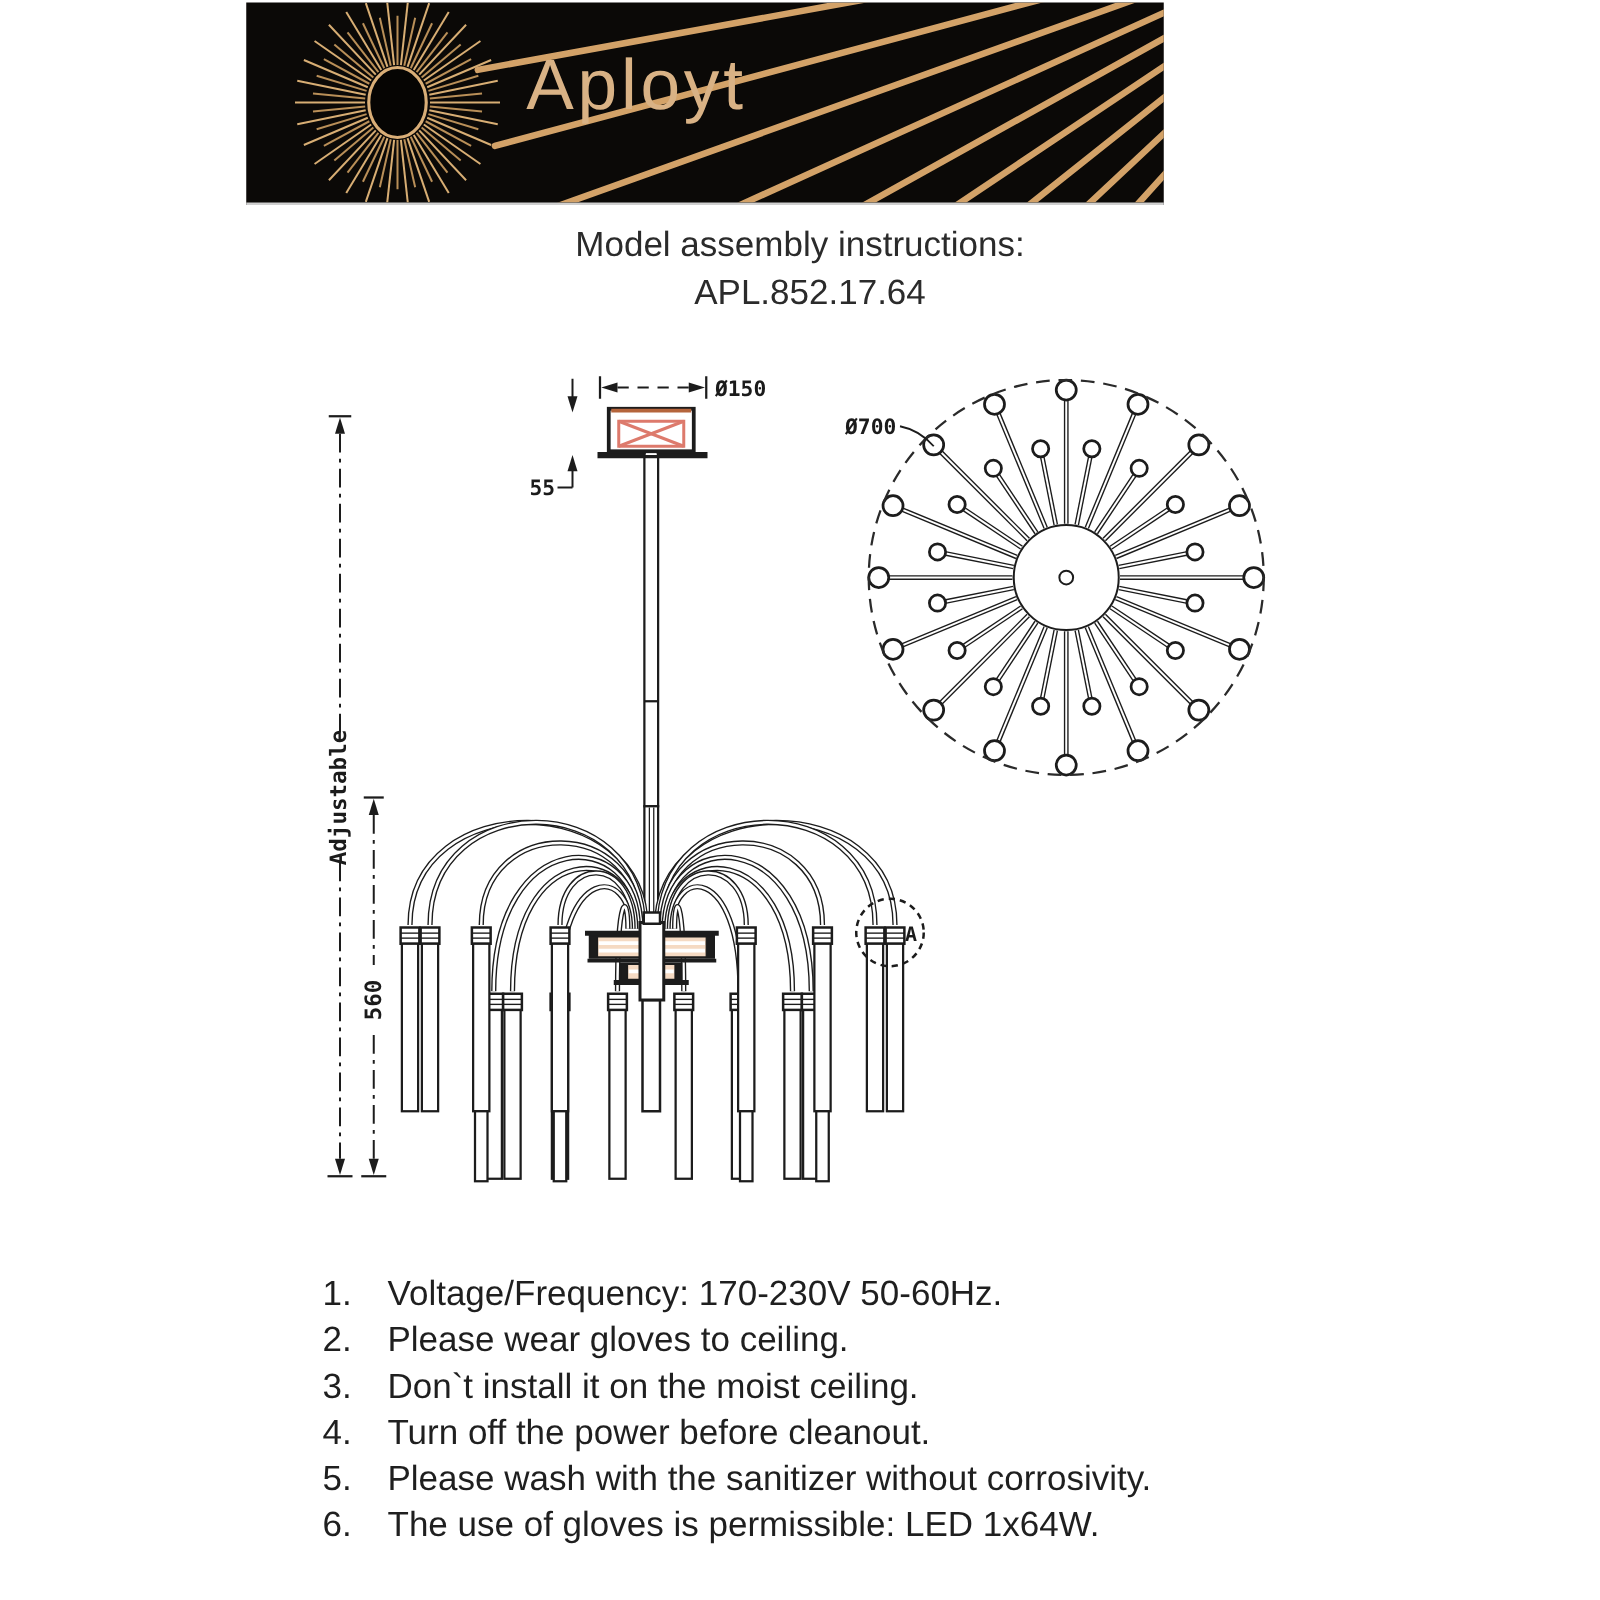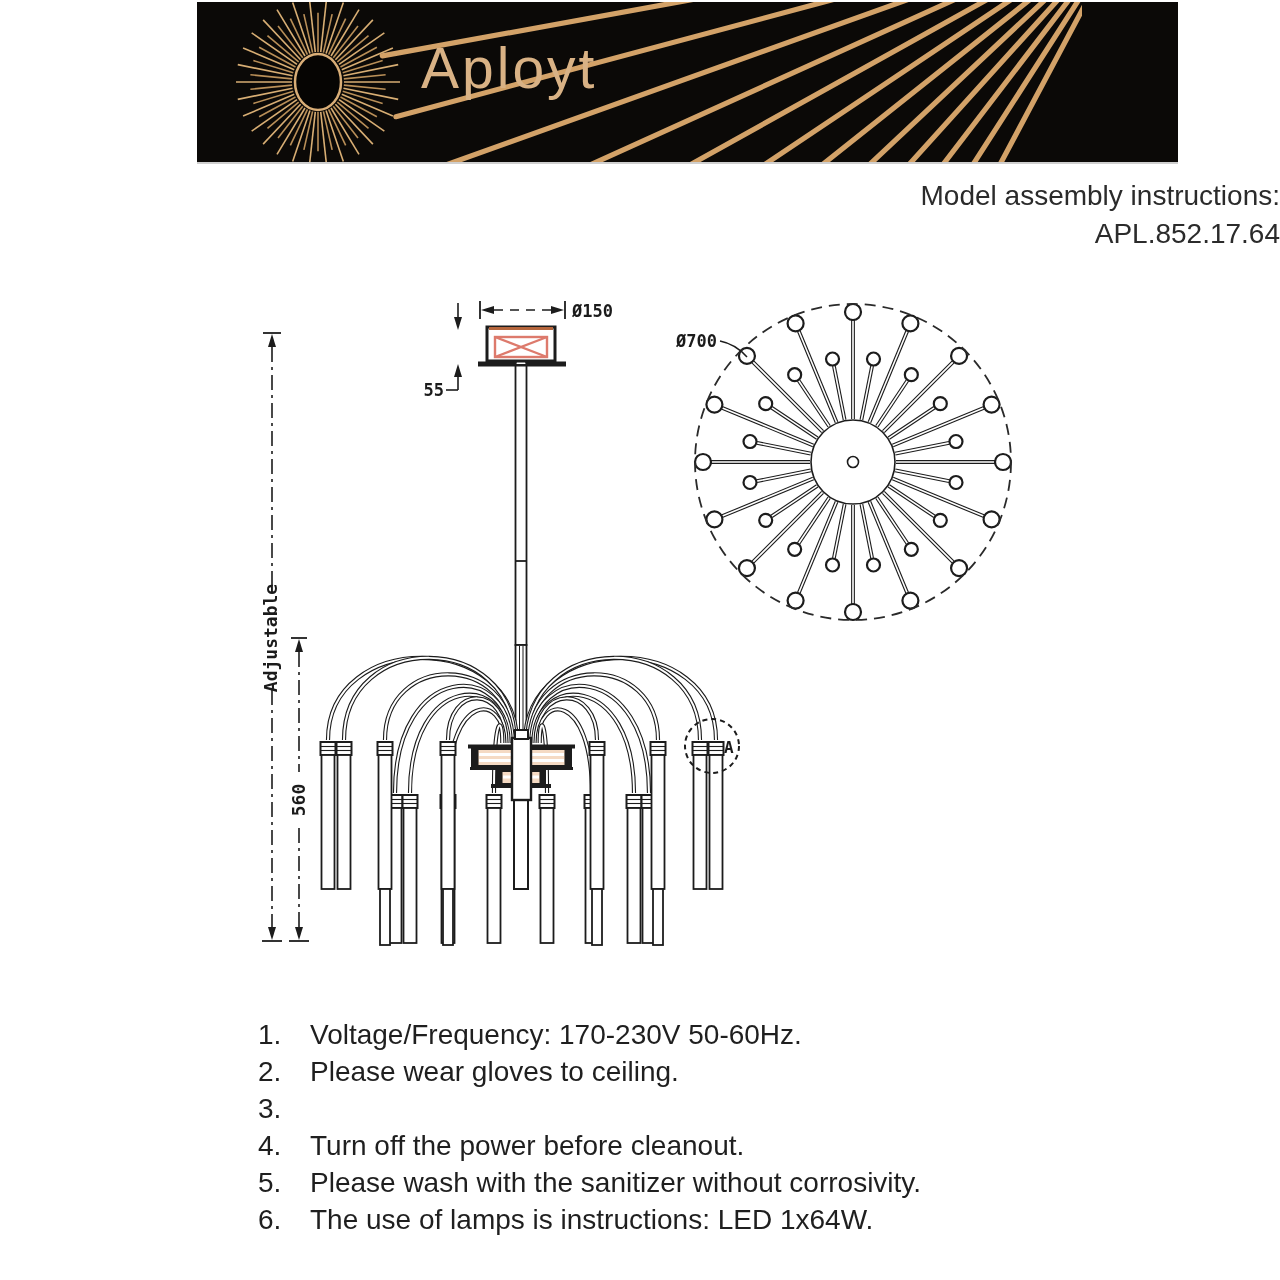--- a/index.html
+++ b/index.html
@@ -1,25 +1,25 @@
 <!DOCTYPE html>
 <html><head>
 <meta charset="utf-8">
 <style>
   html,body{margin:0;padding:0;}
   body{width:1280px;height:1280px;background:#ffffff;position:relative;overflow:hidden;
        font-family:"Liberation Sans",sans-serif;}
   
-  .banner{position:absolute;left:197px;top:2px;width:981px;height:160px;background:#0b0907;
+  .banner{position:absolute;left:197px;top:2px;width:734px;height:160px;background:#0b0907;
           border-bottom:2px solid #cfcfcf;overflow:hidden;}
   .banner svg{position:absolute;left:0;top:0;}
   .brand{position:absolute;left:224px;top:38px;font-size:57px;font-weight:300;
          letter-spacing:3px;color:#d9b285;line-height:1;}
   
-  .titleblock{position:absolute;left:0;top:180px;width:1280px;text-align:right;color:#2b2b2b;}
+  .titleblock{position:absolute;left:0;top:180px;width:1280px;text-align:center;color:#2b2b2b;}
   .titleblock .t1{font-size:28px;margin:0;}
   .titleblock .t2{font-size:28px;margin:6px 0 0 16px;}
   
   #drawing{position:absolute;left:0;top:0;width:1280px;height:1280px;}
   .dimtext{font-family:"DejaVu Sans Mono",monospace;font-weight:bold;font-size:17px;fill:#1b1b1b;}
   .dimtext-lg{font-family:"DejaVu Sans Mono",monospace;font-weight:bold;font-size:18px;fill:#1b1b1b;}
   .detail-a{font-family:"DejaVu Sans Mono",monospace;font-weight:bold;font-size:16px;fill:#1b1b1b;}
   
   .instructions{position:absolute;left:258px;top:1019px;width:840px;color:#1f1f1f;}
   .ins-row{display:flex;align-items:baseline;height:37px;font-size:28px;}
@@ -397,26 +397,27 @@
     <div class="ins-row">
       <span class="ins-num">1.</span>
       <span class="ins-text">Voltage/Frequency: 170-230V 50-60Hz.</span>
     </div>
     <div class="ins-row">
       <span class="ins-num">2.</span>
       <span class="ins-text">Please wear gloves to ceiling.</span>
     </div>
     <div class="ins-row">
       <span class="ins-num">3.</span>
+      <span class="ins-text">Don`t install it on the moist ceiling.</span>
     </div>
     <div class="ins-row">
       <span class="ins-num">4.</span>
       <span class="ins-text">Turn off the power before cleanout.</span>
     </div>
     <div class="ins-row">
       <span class="ins-num">5.</span>
       <span class="ins-text">Please wash with the sanitizer without corrosivity.</span>
     </div>
     <div class="ins-row">
       <span class="ins-num">6.</span>
-      <span class="ins-text">The use of lamps is instructions: LED 1x64W.</span>
+      <span class="ins-text">The use of gloves is permissible: LED 1x64W.</span>
     </div>
   </div>
 
 </body></html>

